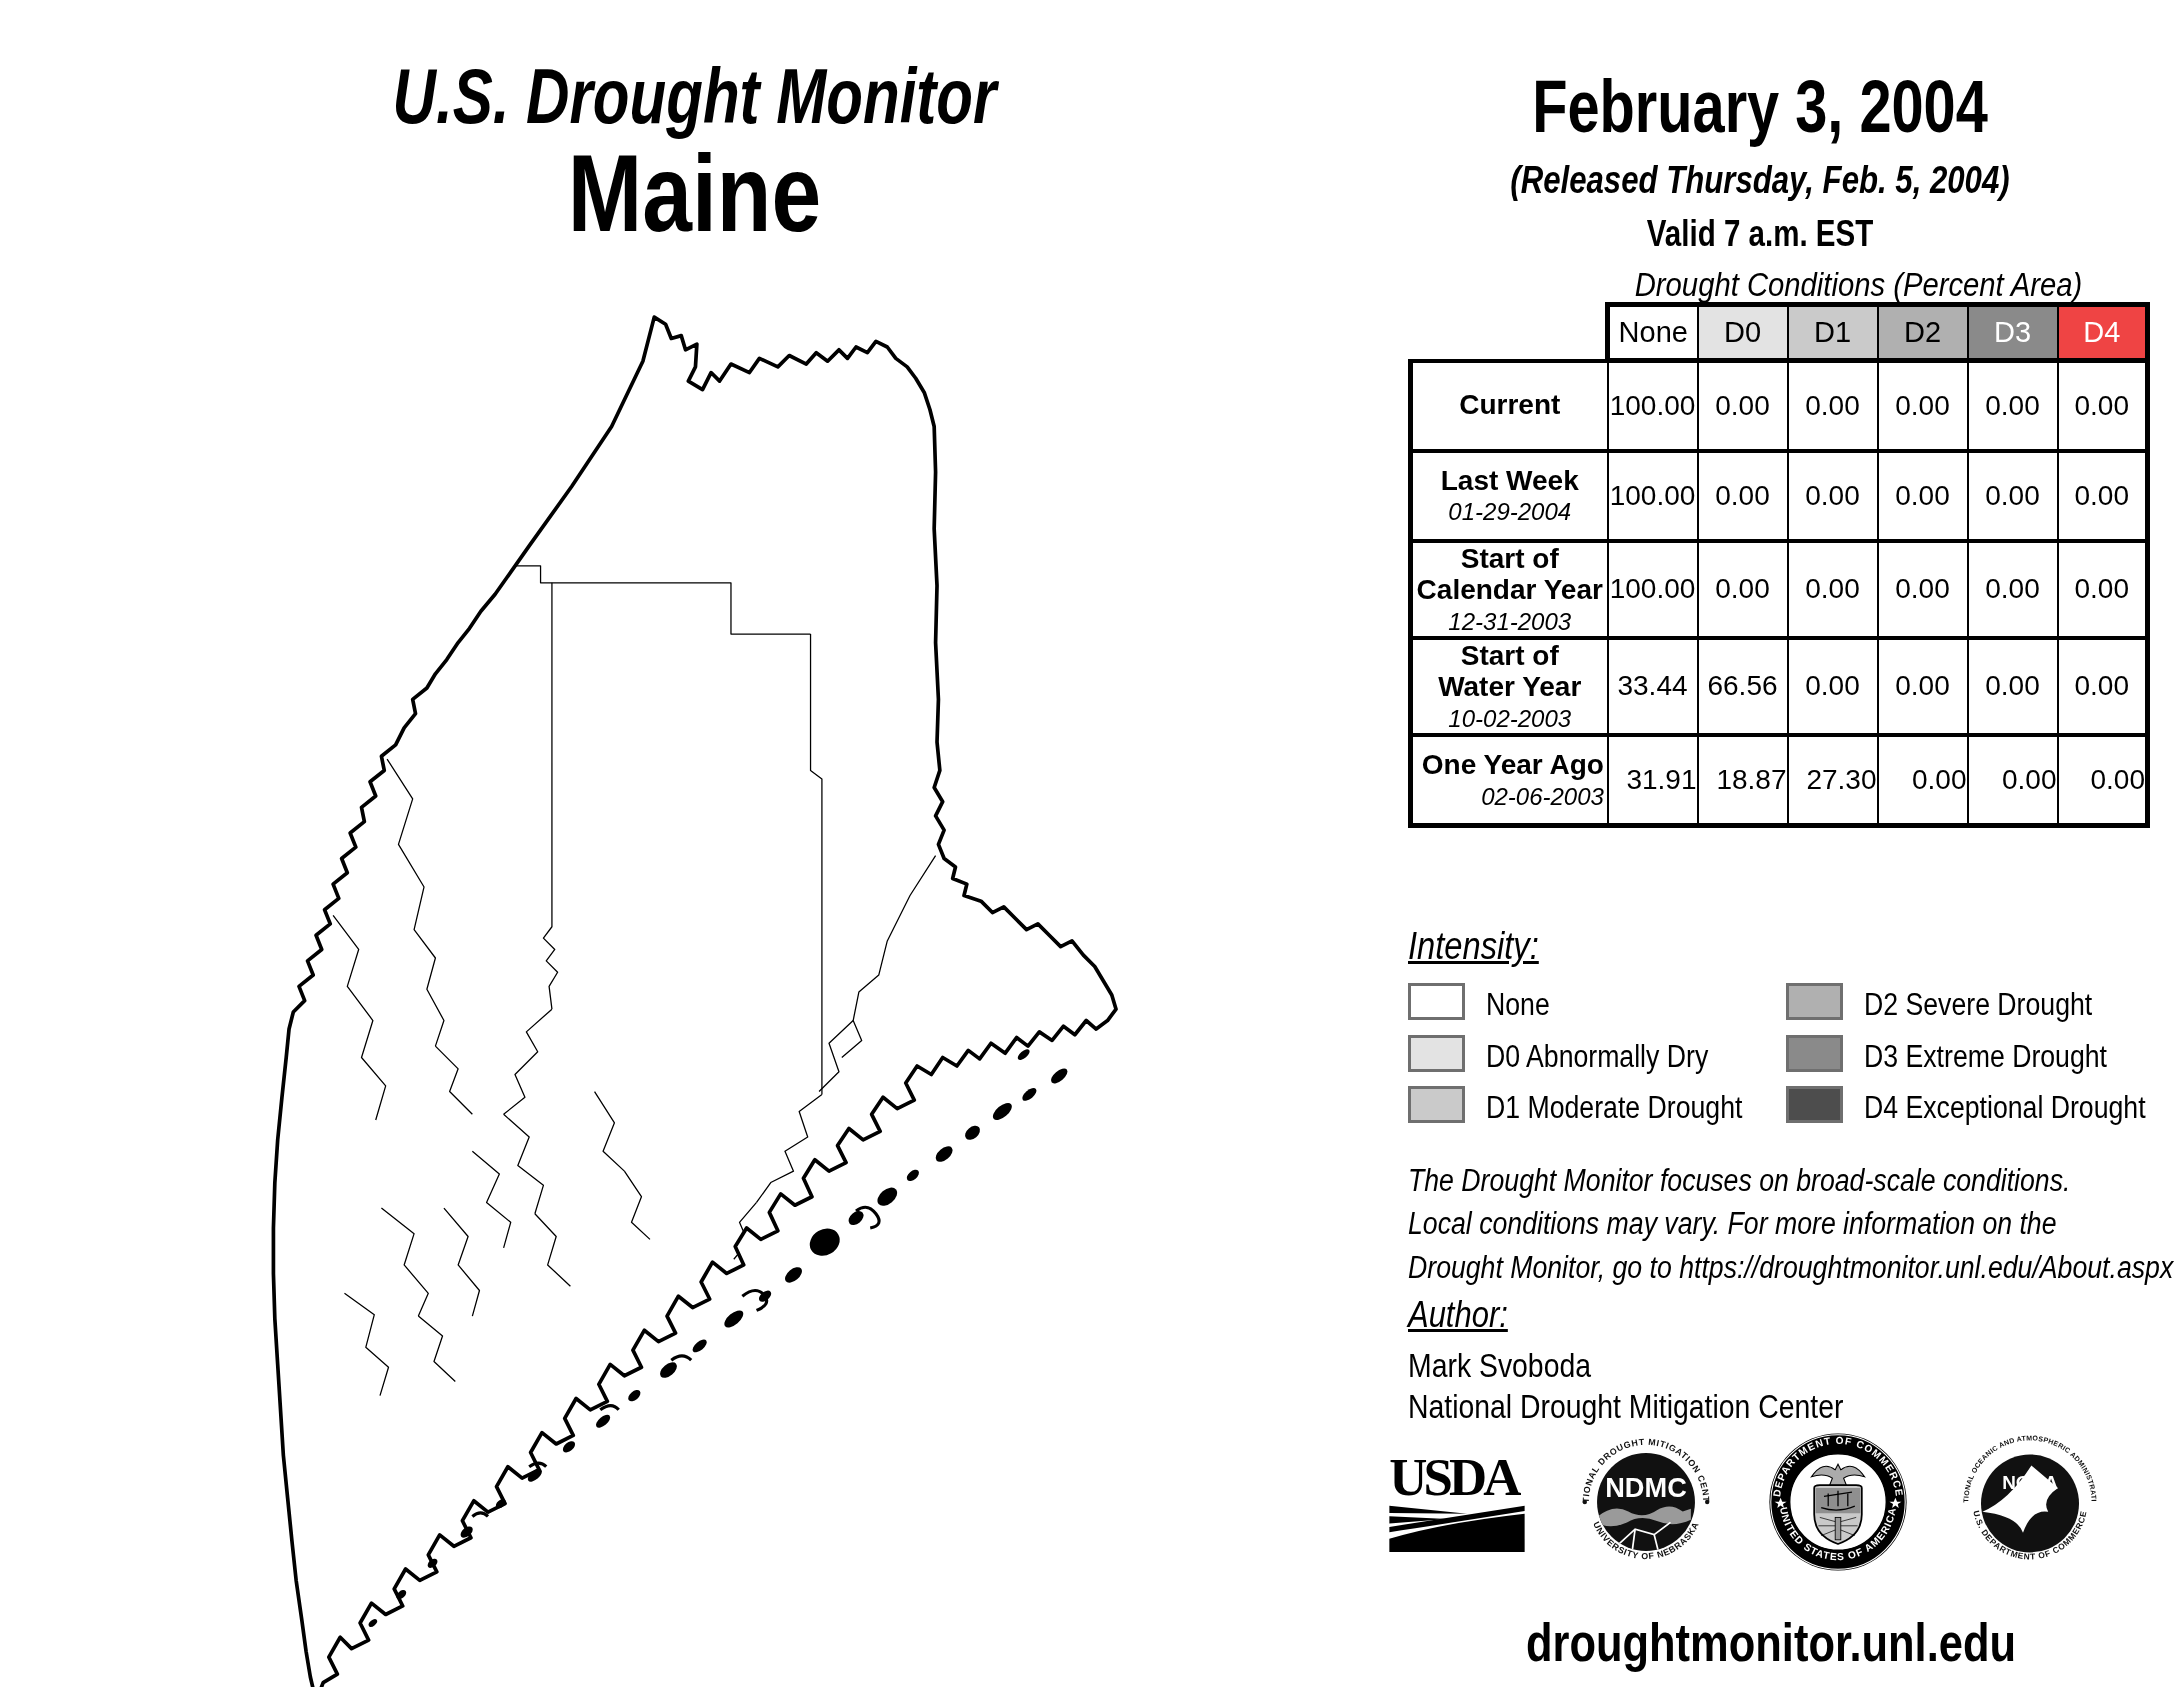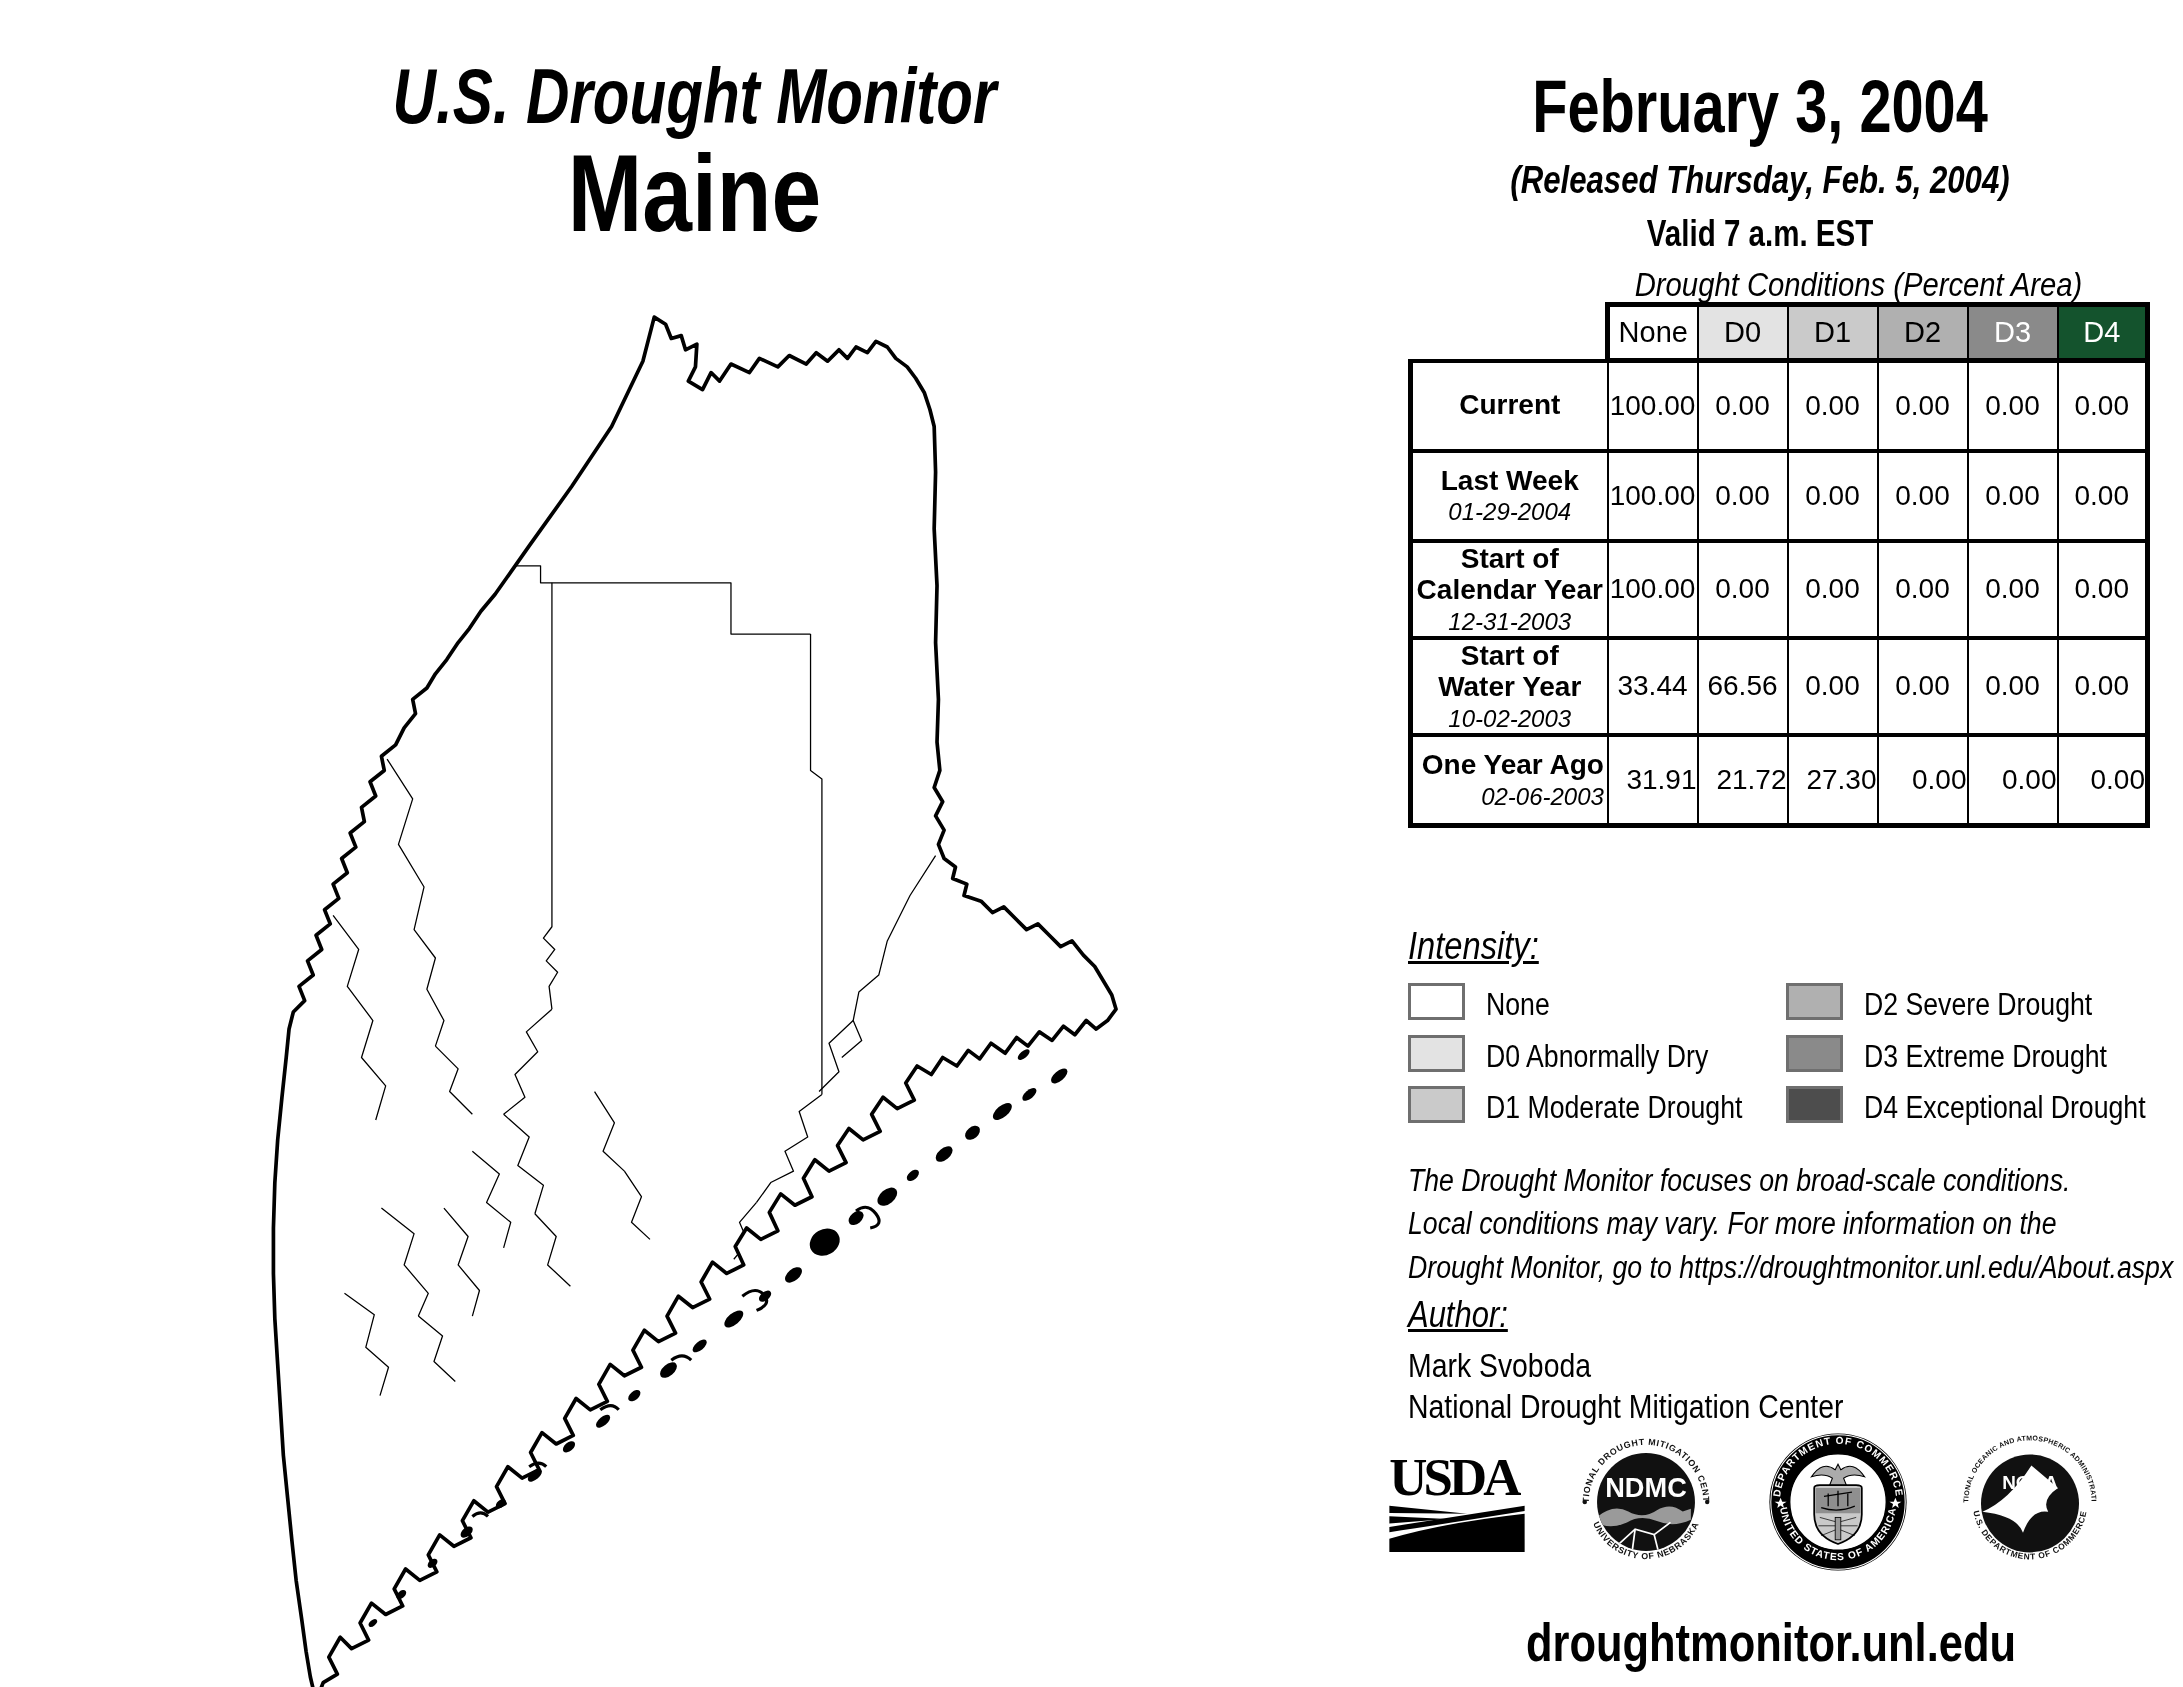--- a/index.html
+++ b/index.html
@@ -158,21 +158,21 @@
         <col class="val">
       </colgroup>
     <tbody>
         <tr>
       <th class="corner"></th>
       <th class="hcell hfirst" style="background-color: rgb(255, 255, 255); color: rgb(0, 0, 0);">None</th>
       <th class="hcell" style="background-color: rgb(227, 227, 227); color: rgb(0, 0, 0);">D0</th>
       <th class="hcell" style="background-color: rgb(202, 202, 202); color: rgb(0, 0, 0);">D1</th>
       <th class="hcell" style="background-color: rgb(176, 176, 176); color: rgb(0, 0, 0);">D2</th>
       <th class="hcell" style="background-color: rgb(138, 138, 138); color: rgb(255, 255, 255);">D3</th>
-      <th class="hcell hlast" style="background-color: #14532d; color: rgb(255, 255, 255);">D4</th>
+      <th class="hcell hlast" style="background-color: #ef4444; color: rgb(255, 255, 255);">D4</th>
     </tr>
     <tr>
       <td class="lab">
             <div class="rlabel">Current</div>
             <div class="rdate"></div>
           </td>
       <td class="vcell">100.00</td>
       <td class="vcell">0.00</td>
       <td class="vcell">0.00</td>
       <td class="vcell">0.00</td>
@@ -216,21 +216,21 @@
       <td class="vcell">0.00</td>
       <td class="vcell">0.00</td>
       <td class="vcell vlast">0.00</td>
     </tr>
     <tr class="rlast">
       <td class="lab">
             <div class="rlabel">One Year Ago</div>
             <div class="rdate">02-06-2003</div>
           </td>
       <td class="vcell">31.91</td>
-      <td class="vcell">21.72</td>
+      <td class="vcell">18.87</td>
       <td class="vcell">27.30</td>
       <td class="vcell">0.00</td>
       <td class="vcell">0.00</td>
       <td class="vcell vlast">0.00</td>
     </tr>
   </tbody>
     </table>
 
   <div class="abs int-head cx86 ol">Intensity:</div>
   <div class="leg-item li-0">

